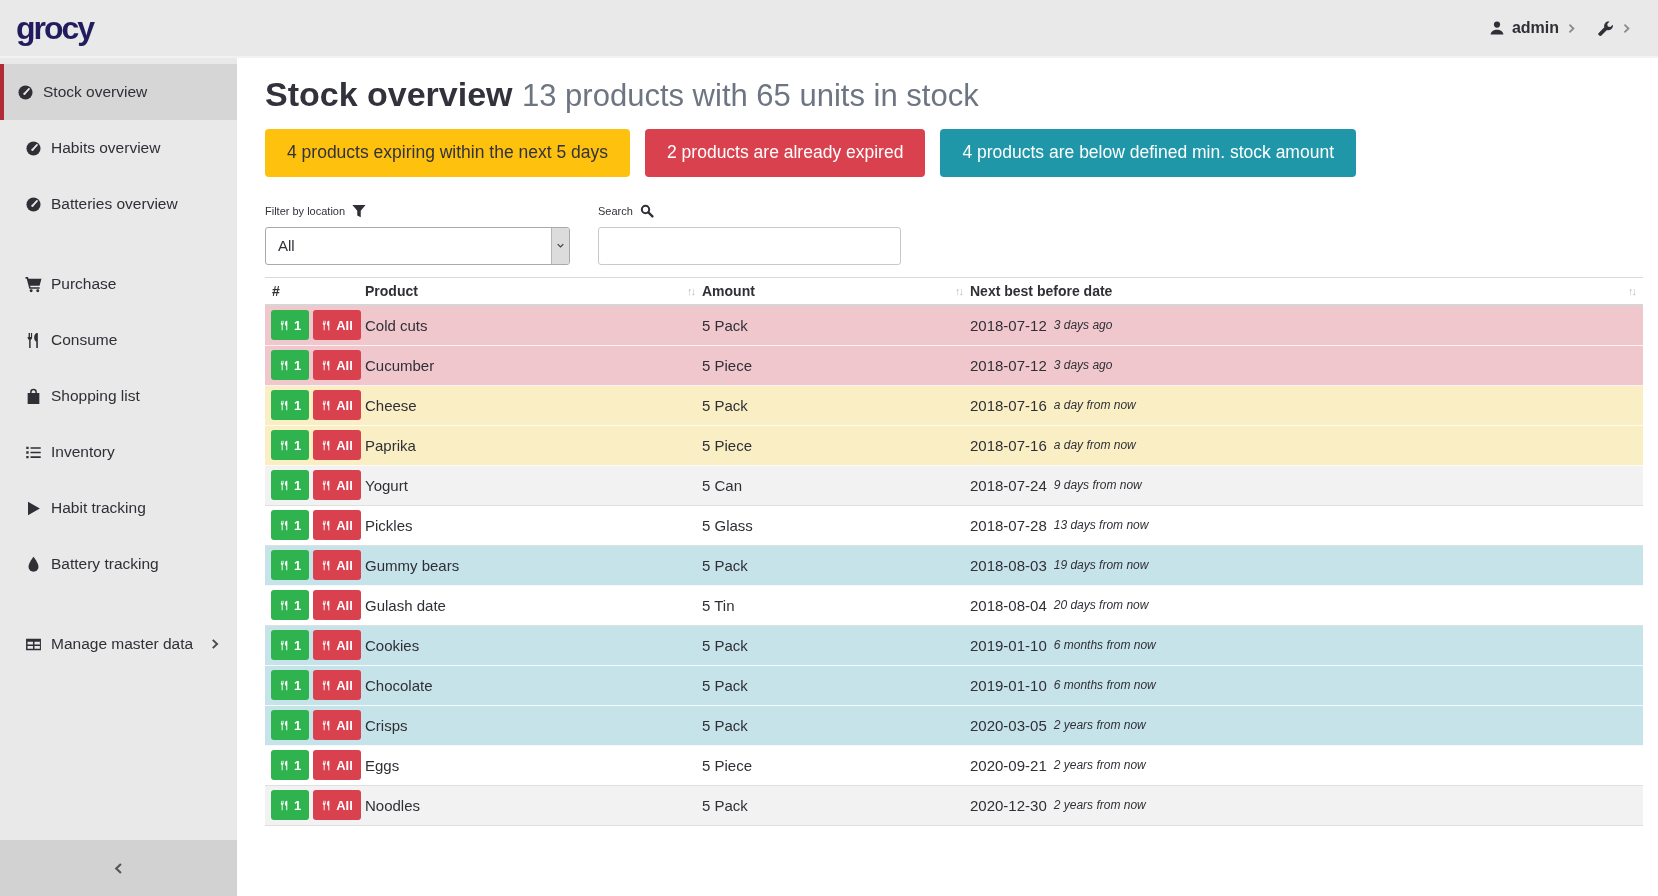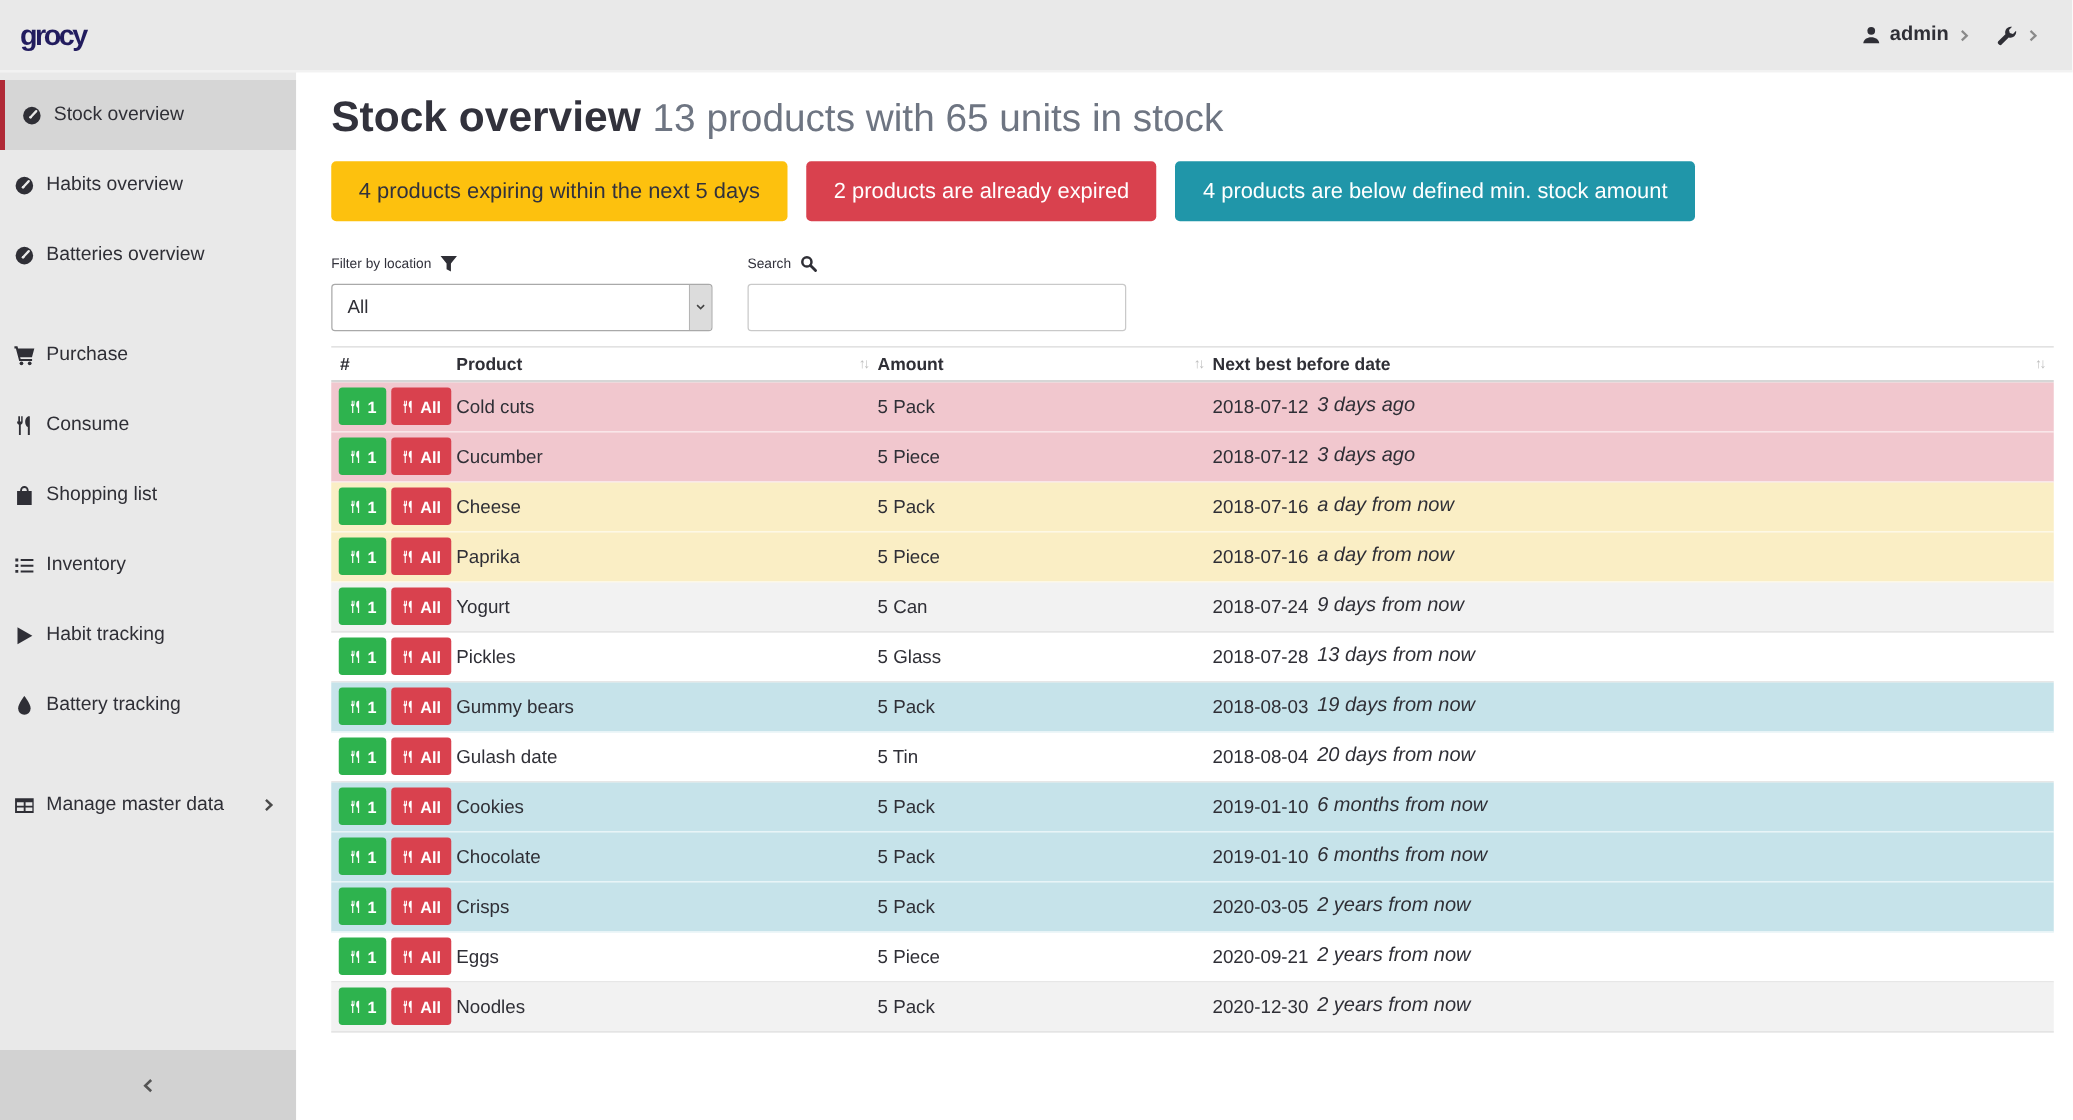--- a/index.html
+++ b/index.html
@@ -2,36 +2,36 @@
 <html><head>
 <meta charset="utf-8">
 <style>
   * { box-sizing: border-box; margin: 0; padding: 0; }
   html,body { width:1658px; height:896px; overflow:hidden; }
   body { font-family:"Liberation Sans", sans-serif; background:#fff; color:#2f2f36; }
 
   
   .topbar { height:58px; background:#e9e9e9; display:flex; align-items:center;
             justify-content:space-between; padding:0 26px 0 16px; border-bottom:2px solid #f2f2f2; }
-  .logo { font-size:23px; font-weight:bold; color:#221c5e; letter-spacing:-2px; cursor:pointer; }
+  .logo { font-size:32px; font-weight:bold; color:#221c5e; letter-spacing:-2px; cursor:pointer; }
   .topbar-right { display:flex; align-items:flex-end; gap:20px; }
   .tb-group { display:flex; align-items:center; gap:7px; cursor:pointer; }
   .tb-group .u-icon { width:16px; height:16px; color:#2f2f36; }
   .tb-group .w-icon { width:17px; height:17px; color:#2f2f36; }
   .tb-chev { width:11px; height:11px; color:#8a8a8a; }
   .tb-user { font-size:16px; font-weight:600; color:#2f2f36; }
 
   
   .layout { display:flex; height:838px; }
 
   
   .sidebar { width:237px; background:#e9e9e9; display:flex; flex-direction:column; flex-shrink:0; }
   .nav { flex:1; padding-top:6px; }
   .nav-item { height:56px; display:flex; align-items:center; gap:9px;
-              padding-left:11px; font-size:15.5px; color:#2f2f36; cursor:pointer; }
+              padding-left:25px; font-size:15.5px; color:#2f2f36; cursor:pointer; }
   .nav-item.active { background:#d6d6d6; border-left:4px solid #b02a37; padding-left:13px; }
   .nav-item.gap-before { margin-top:24px; }
   .nav-icon { width:17px; height:17px; flex-shrink:0; }
   .nav-icon svg, .icon svg { display:block; width:100%; height:100%; }
   .subchev { width:12px; height:12px; margin-left:auto; margin-right:16px; color:#4a4a4a; }
   .sidebar-collapse { height:56px; background:#d2d2d2; display:flex; align-items:center;
                       justify-content:center; color:#555; cursor:pointer; }
   .sidebar-collapse .icon { width:13px; height:13px; }
 
   
@@ -79,21 +79,21 @@
 
   .cell-actions { display:flex; gap:4px; padding-left:6px; }
   .btn-consume { height:30px; border:none; border-radius:3px; color:#fff; display:inline-flex;
                  align-items:center; gap:4px; padding:0 8px; font-size:13px; font-weight:bold;
                  font-family:inherit; cursor:pointer; }
   .btn-consume .icon { width:11px; height:11px; color:#fff; }
   .btn-consume-one { background:#2eb34e; }
   .btn-consume-all { background:#d9414e; }
 
   .cell-date { display:flex; align-items:center; gap:7px; }
-  .rel-time { font-size:16px; font-style:italic; }
+  .rel-time { font-size:12px; font-style:italic; }
 </style>
 </head>
 <body>
 
 <div class="topbar">
   <div class="logo">grocy</div>
   <div class="topbar-right">
     <div class="tb-group">
       <span class="icon u-icon">
           <svg viewBox="0 0 16 16" fill="currentColor">

